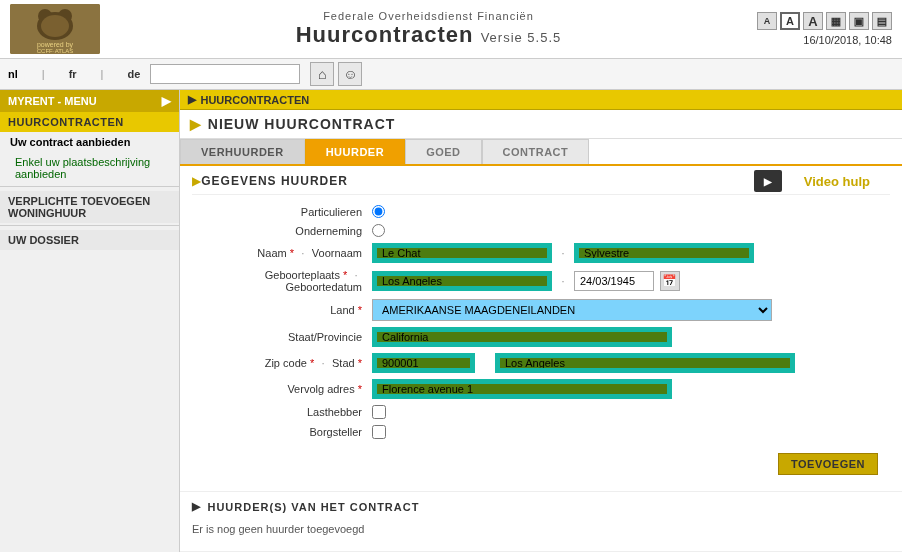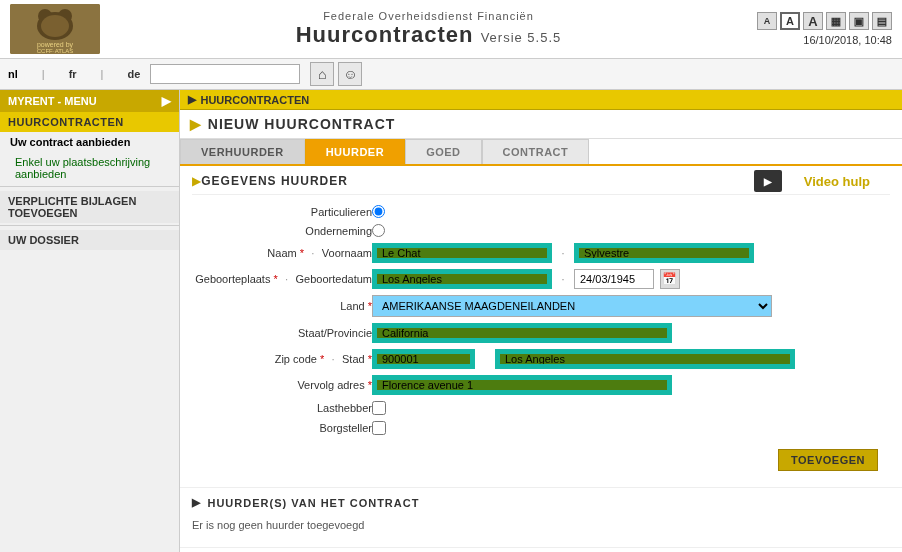--- a/index.html
+++ b/index.html
@@ -58,21 +58,21 @@
 
     
     .form-section { padding: 8px 12px; }
     .section-arrow { color: #c8a800; }
 
     .video-help { position: absolute; right: 20px; display: flex; align-items: center; gap: 6px; color: #c8a800; font-size: 13px; font-weight: bold; cursor: pointer; }
     .video-icon { width: 28px; height: 22px; background: #333; border-radius: 2px; display: flex; align-items: center; justify-content: center; }
     .video-icon::after { content: '▶'; color: #fff; font-size: 10px; }
     .section-header { position: relative; display: flex; align-items: center; border-bottom: 1px solid #eee; padding-bottom: 6px; margin-bottom: 10px; }
     .form-row { display: flex; align-items: center; margin-bottom: 6px; }
-    .form-label { width: 180px; text-align: right; font-size: 11px; color: #333; flex-shrink: 0; }
+    .form-label { width: 180px; text-align: right; padding-right: 10px; font-size: 11px; color: #333; flex-shrink: 0; }
     .required { color: #c00; }
     .form-control { display: flex; align-items: center; gap: 6px; flex: 1; }
     .text-input { height: 20px; border: 5px solid #14b8a6; padding: 2px 5px; font-size: 11px; background: #4d7c0f; }
     .text-input.medium { width: 180px; }
     .text-input.small { width: 103px; }
     .text-input.large { width: 300px; }
     .select-input { height: 22px; border: 1px solid #aaa; padding: 2px 5px; font-size: 11px; background: #7dd3fc; }
     .select-input.full { width: 400px; }
     .date-input { width: 80px; height: 20px; border: 1px solid #aaa; padding: 2px 5px; font-size: 11px; }
     .date-icon { width: 20px; height: 20px; background: #ddd; border: 1px solid #aaa; cursor: pointer; display: flex; align-items: center; justify-content: center; font-size: 12px; }
@@ -155,21 +155,21 @@
       <span>HUURCONTRACTEN</span>
     </div>
     <div class="sidebar-item active">
       <span>Uw contract aanbieden</span>
     </div>
     <div class="sidebar-item sub">
       <span>Enkel uw plaatsbeschrijving aanbieden</span>
     </div>
     <div class="sidebar-divider"></div>
     <div class="sidebar-section2">
-      <span>VERPLICHTE BIJLAGEN TOEVOEGEN</span>
+      <span>VERPLICHTE TOEVOEGEN WONINGHUUR</span>
     </div>
     <div class="sidebar-divider"></div>
     <div class="sidebar-section2">
       <span>UW DOSSIER</span>
     </div>
   </div>
 
   <div class="content">
 
     <div class="breadcrumb-bar">

